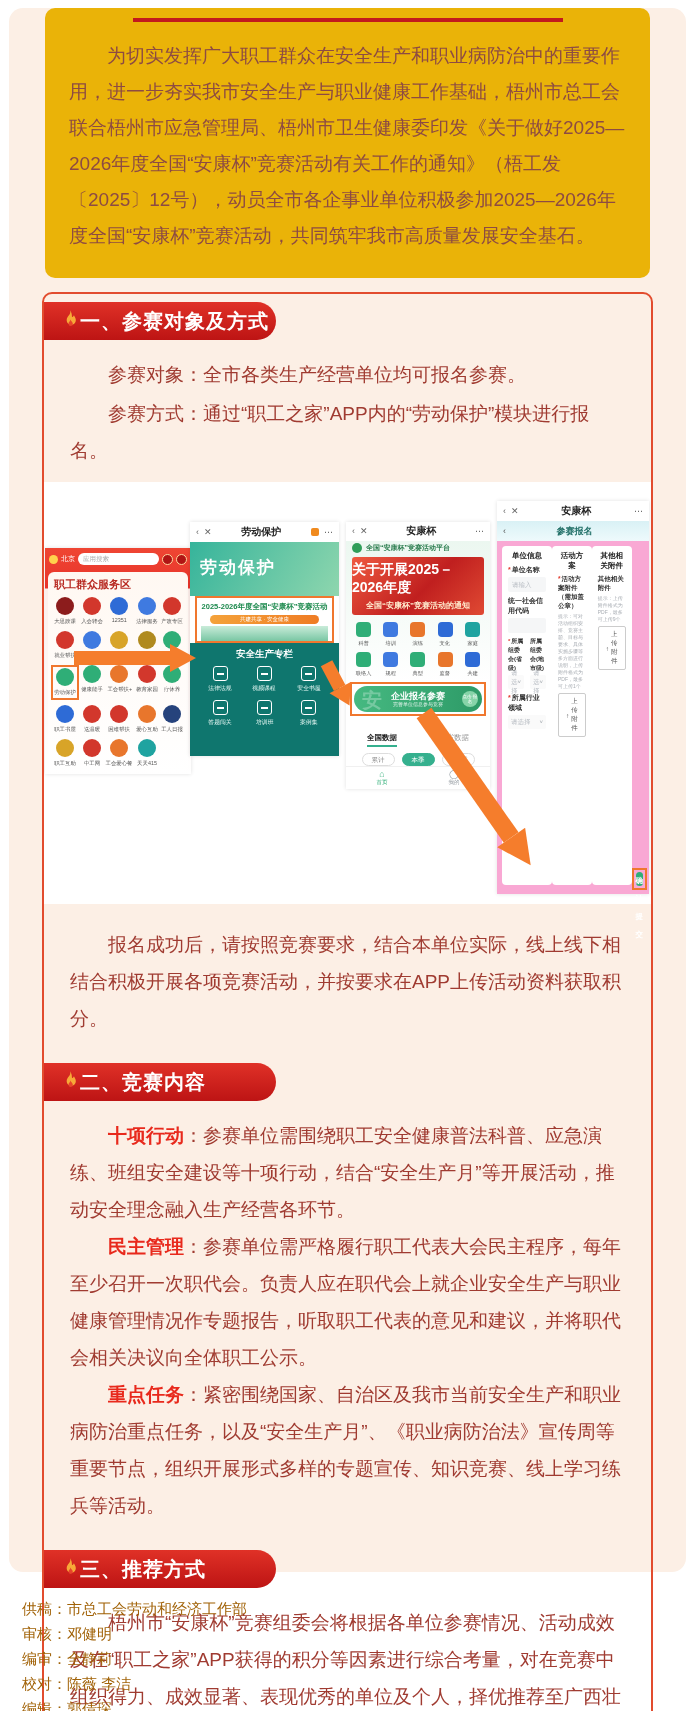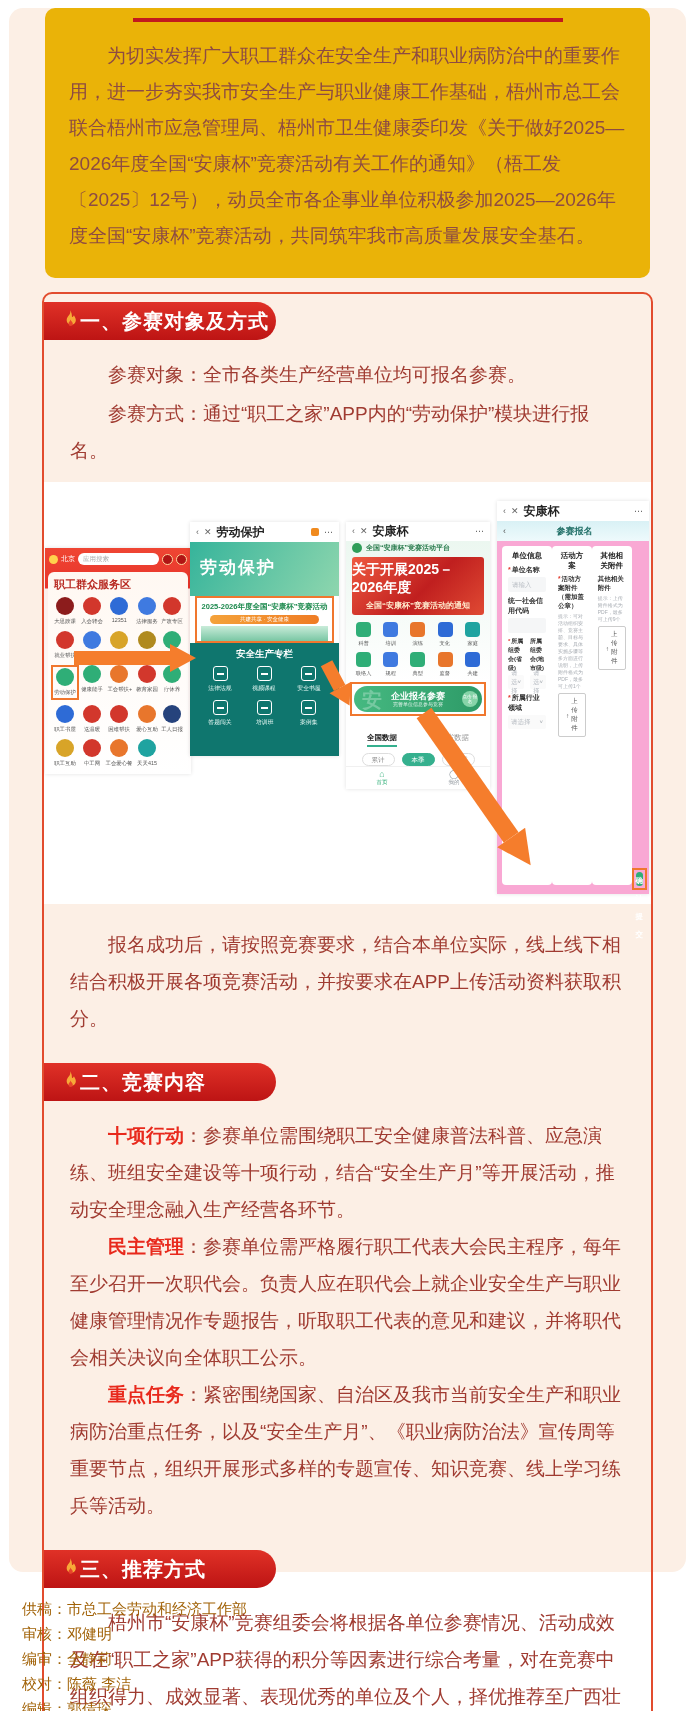--- a/index.html
+++ b/index.html
@@ -51,21 +51,21 @@
   .c-dred{background:#8c1c1c}.c-red{background:#d2372c}.c-blue{background:#3f7ae0}
   .c-blue2{background:#2e6bd6}.c-gold{background:#d8a428}.c-olive{background:#b08a1e}
   .c-green{background:#2fae77}.c-orange{background:#e8762c}.c-navy{background:#26437c}
   .c-teal{background:#1fa3a0}
 
   
   .p2 { left:146px; top:40px; width:149px; height:234px; display:flex;
         flex-direction:column; }
   .mini-head { height:20px; background:#fff; display:flex; align-items:center;
                padding:0 6px; gap:5px; font-size:9px; color:#666; }
-  .mini-head .tt { flex:1; font-size:12px; font-weight:bold; color:#222; }
+  .mini-head .tt { flex:1; text-align:center; font-size:10px; font-weight:bold; color:#222; }
   .osq { width:8px; height:8px; background:#f08a1e; border-radius:2px; flex:none; }
   .p2-hero { height:54px; background:linear-gradient(120deg,#36b49b,#8ed6ae);
              color:#fff; font-weight:bold; font-size:17px; letter-spacing:2px;
              padding:14px 0 0 10px; }
   .p2-banner { background:#fff; padding:0 5px 0; }
   .p2-banner .inner { border:2.5px solid #f0772e; padding:4px 4px 0; }
   .p2-bt { color:#1d8a4e; font-size:7.5px; font-weight:bold; text-align:center; }
   .p2-pill { margin:3px auto 2px; width:86%; height:9px; border-radius:5px;
              background:linear-gradient(90deg,#f4a23a,#ef7c24); color:#fff;
              font-size:5.5px; line-height:9px; text-align:center; overflow:hidden; }

